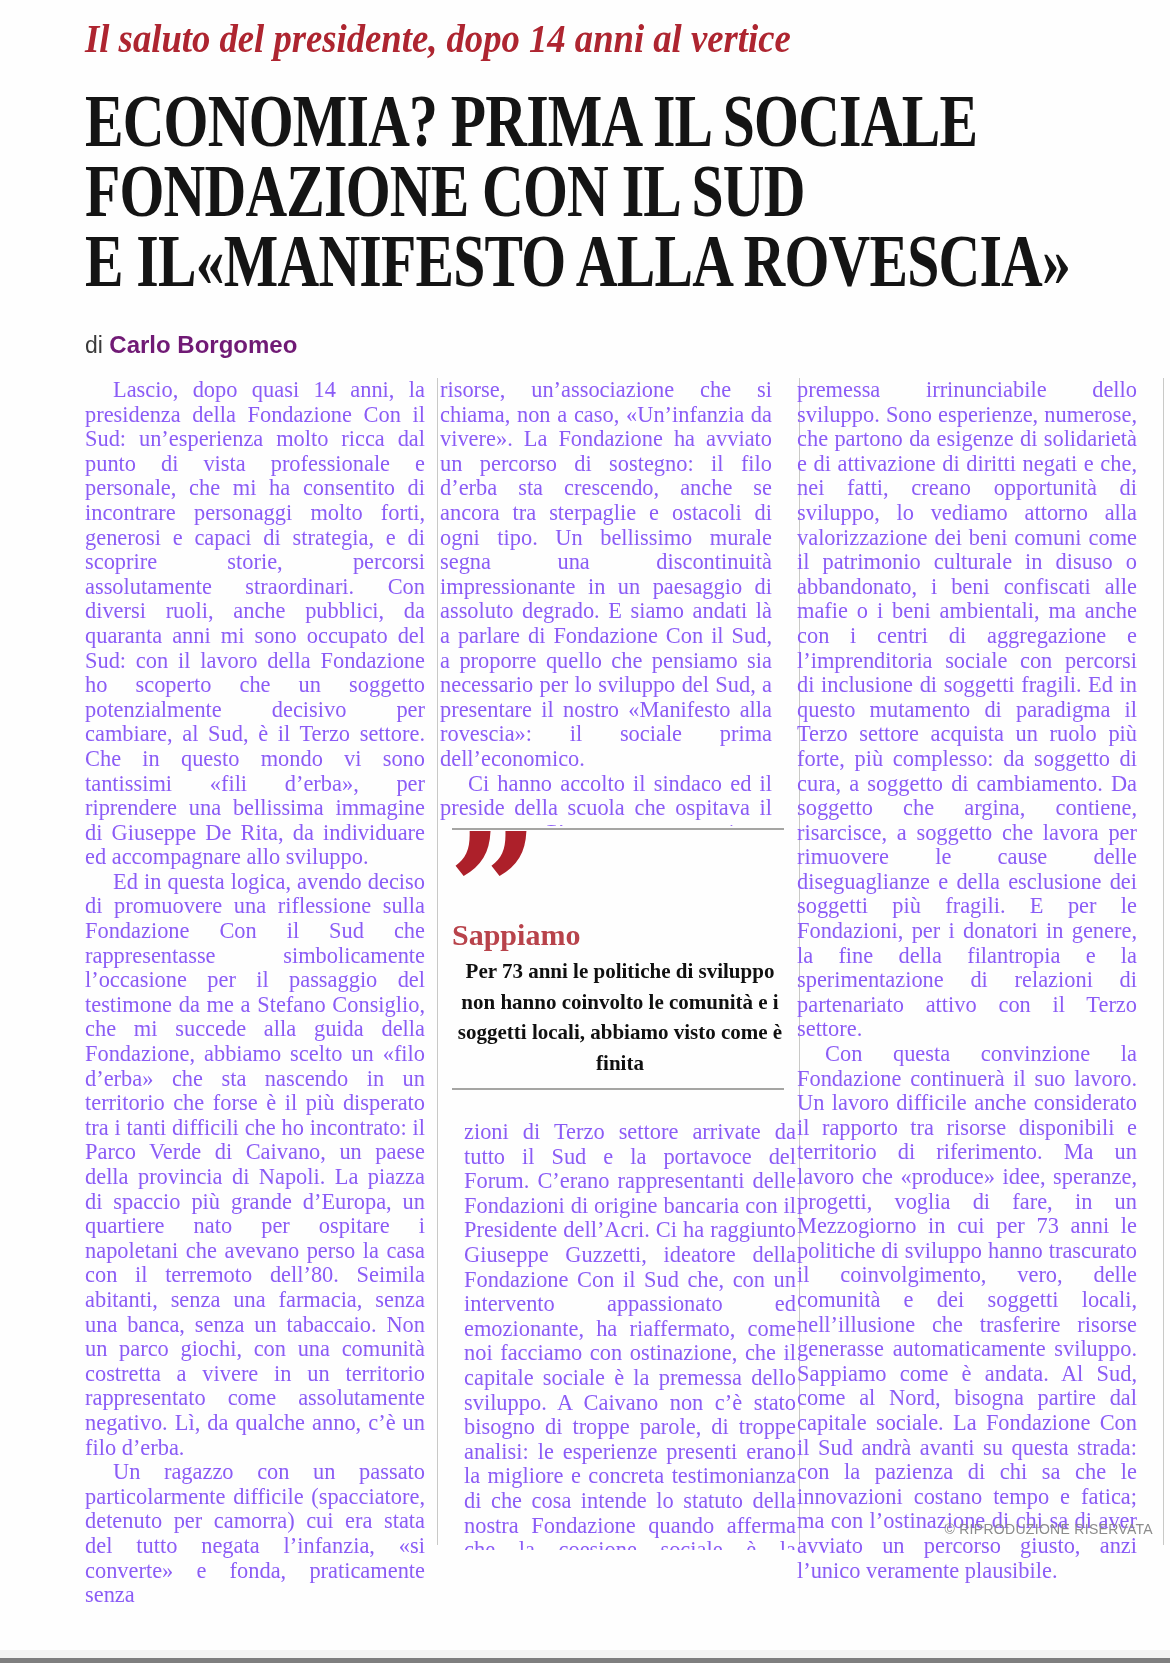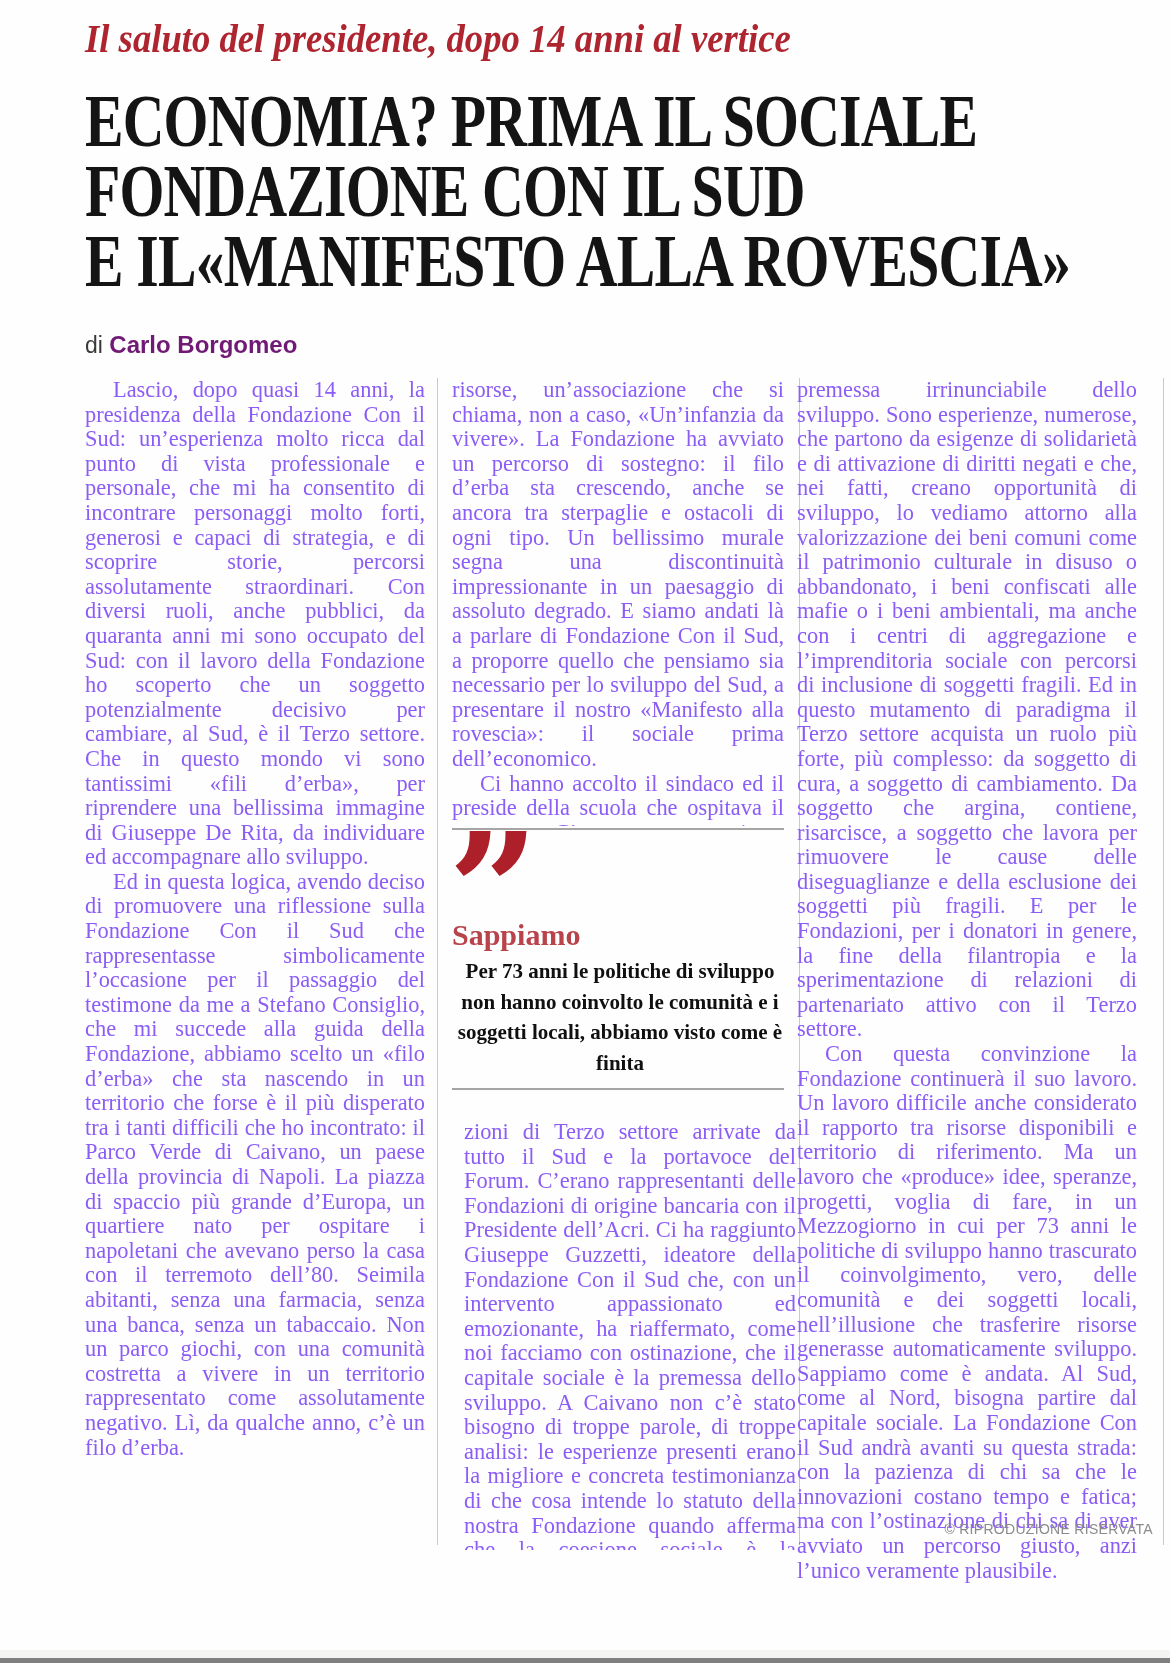--- a/index.html
+++ b/index.html
@@ -34,21 +34,21 @@
   
   .col{
     position:absolute;top:378px;
     font-size:22.4px;line-height:24.6px;color:#8b5cf6;
     text-align:justify;
   }
   .col p{margin:0;padding:0;hyphens:auto;-webkit-hyphens:auto;}
   .col p.ind{text-indent:28px;}
   .col p.cont-end{text-align-last:justify;}
   #col1{left:85px;width:340px;}
-  #col2-top{left:452px;width:332px;height:448px;overflow:hidden;}
+  #col2-top{left:440px;width:332px;height:448px;overflow:hidden;}
   #col2-bottom{left:464px;width:332px;top:1120px;height:430px;overflow:hidden;}
   #col3{left:797px;width:340px;}
   .vrule{position:absolute;top:378px;width:1px;height:1167px;background:#c9c9c7;}
   #vrule1{left:437px;}
   #vrule2{left:799px;}
   #vrule3{left:1163px;}
   
   .pq-rule{position:absolute;left:452px;width:332px;height:2px;background:#a5a5a3;}
   #pq-rule-top{top:828px;}
   #pq-rule-bottom{top:1088px;}
@@ -95,20 +95,21 @@
     <b>Carlo Borgomeo</b>
   </div>
 
   <div class="vrule" id="vrule1"></div>
   <div class="vrule" id="vrule2"></div>
   <div class="vrule" id="vrule3"></div>
 
   <div class="col" id="col1">
     <p class="ind">Lascio, dopo quasi 14 anni, la presidenza della Fondazione Con il Sud: un’esperienza molto ricca dal punto di vista professionale e personale, che mi ha consentito di incontrare personaggi molto forti, generosi e capaci di strategia, e di scoprire storie, percorsi assolutamente straordinari. Con diversi ruoli, anche pubblici, da quaranta anni mi sono occupato del Sud: con il lavoro della Fondazione ho scoperto che un soggetto potenzialmente decisivo per cambiare, al Sud, è il Terzo settore. Che in questo mondo vi sono tantissimi «fili d’erba», per riprendere una bellissima immagine di Giuseppe De Rita, da individuare ed accompagnare allo sviluppo.</p>
     <p class="ind">Ed in questa logica, avendo deciso di promuovere una riflessione sulla Fondazione Con il Sud che rappresentasse simbolicamente l’occasione per il passaggio del testimone da me a Stefano Consiglio, che mi succede alla guida della Fondazione, abbiamo scelto un «filo d’erba» che sta nascendo in un territorio che forse è il più disperato tra i tanti difficili che ho incontrato: il Parco Verde di Caivano, un paese della provincia di Napoli. La piazza di spaccio più grande d’Europa, un quartiere nato per ospitare i napoletani che avevano perso la casa con il terremoto dell’80. Seimila abitanti, senza una farmacia, senza una banca, senza un tabaccaio. Non un parco giochi, con una comunità costretta a vivere in un territorio rappresentato come assolutamente negativo. Lì, da qualche anno, c’è un filo d’erba.</p>
+    <p class="ind cont-end">Un ragazzo con un passato particolarmente difficile (spacciatore, detenuto per camorra) cui era stata del tutto negata l’infanzia, «si converte» e fonda, praticamente senza</p>
   </div>
 
   <div class="col" id="col2-top">
     <p>risorse, un’associazione che si chiama, non a caso, «Un’infanzia da vivere». La Fondazione ha avviato un percorso di sostegno: il filo d’erba sta crescendo, anche se ancora tra sterpaglie e ostacoli di ogni tipo. Un bellissimo murale segna una discontinuità impressionante in un paesaggio di assoluto degrado. E siamo andati là a parlare di Fondazione Con il Sud, a proporre quello che pensiamo sia necessario per lo sviluppo del Sud, a presentare il nostro «Manifesto alla rovescia»: il sociale prima dell’economico.</p>
     <p class="ind cont-end">Ci hanno accolto il sindaco ed il preside della scuola che ospitava il convegno. C’erano tante organizza-</p>
   </div>
 
   <div class="pq-rule" id="pq-rule-top"></div>
   <div class="pq-icon">”</div>
   <div class="pq-label">Sappiamo</div>

